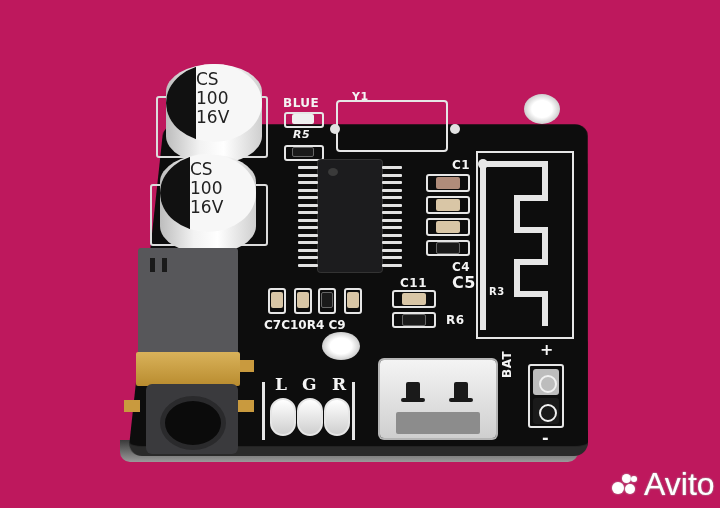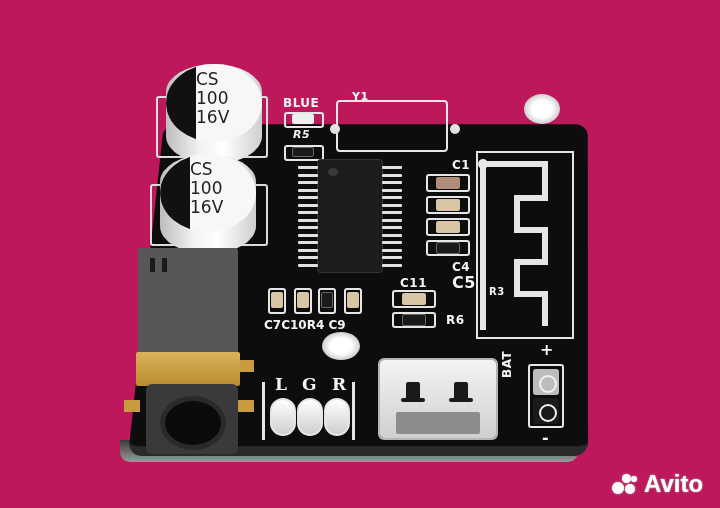--- a/index.html
+++ b/index.html
@@ -108,21 +108,21 @@
     .hole { position: absolute; border-radius: 50%; background: radial-gradient(#ffffff 40%, #cfcfcf 70%, #999 100%); }
     .via { position: absolute; width: 7px; height: 7px; border-radius: 50%; background: #e2e2e2; }
 
     .bat-pad { position: absolute; width: 26px; height: 26px; background: #bdbdbd; border-radius: 3px; }
     .bat-pad::after { content: ""; position: absolute; left: 6px; top: 6px; width: 14px; height: 14px; border-radius: 50%; border: 2px solid #f1f1f1; }
 
     
     .watermark { position: absolute; left: 612px; top: 470px; height: 28px; display: flex; align-items: center; gap: 6px; }
     .wm-dots { position: relative; width: 26px; height: 24px; }
     .wm-dot { position: absolute; border-radius: 50%; background: #ffffff; box-shadow: 0 0 2px #bdbdbd; }
-    .wm-text { color: #ffffff; font-size: 24px; font-weight: bold; text-shadow: 0 0 2px #a8a8a8, 0 0 1px #a8a8a8; font-family: "Liberation Sans", sans-serif; }
+    .wm-text { color: #ffffff; font-size: 32px; font-weight: normal; text-shadow: 0 0 2px #a8a8a8, 0 0 1px #a8a8a8; font-family: "Liberation Sans", sans-serif; }
   </style>
 </head>
 <body>
 
 <div class="scene">
 
   <div class="board-edge"></div>
   <div class="board"></div>
 
   <div class="hole" style="left:524px;top:94px;width:36px;height:30px;"></div>

